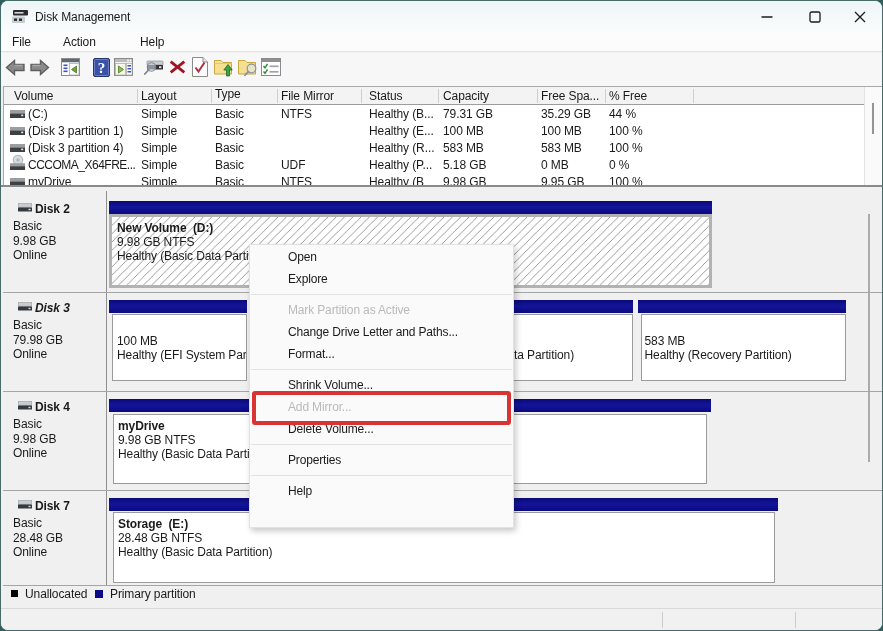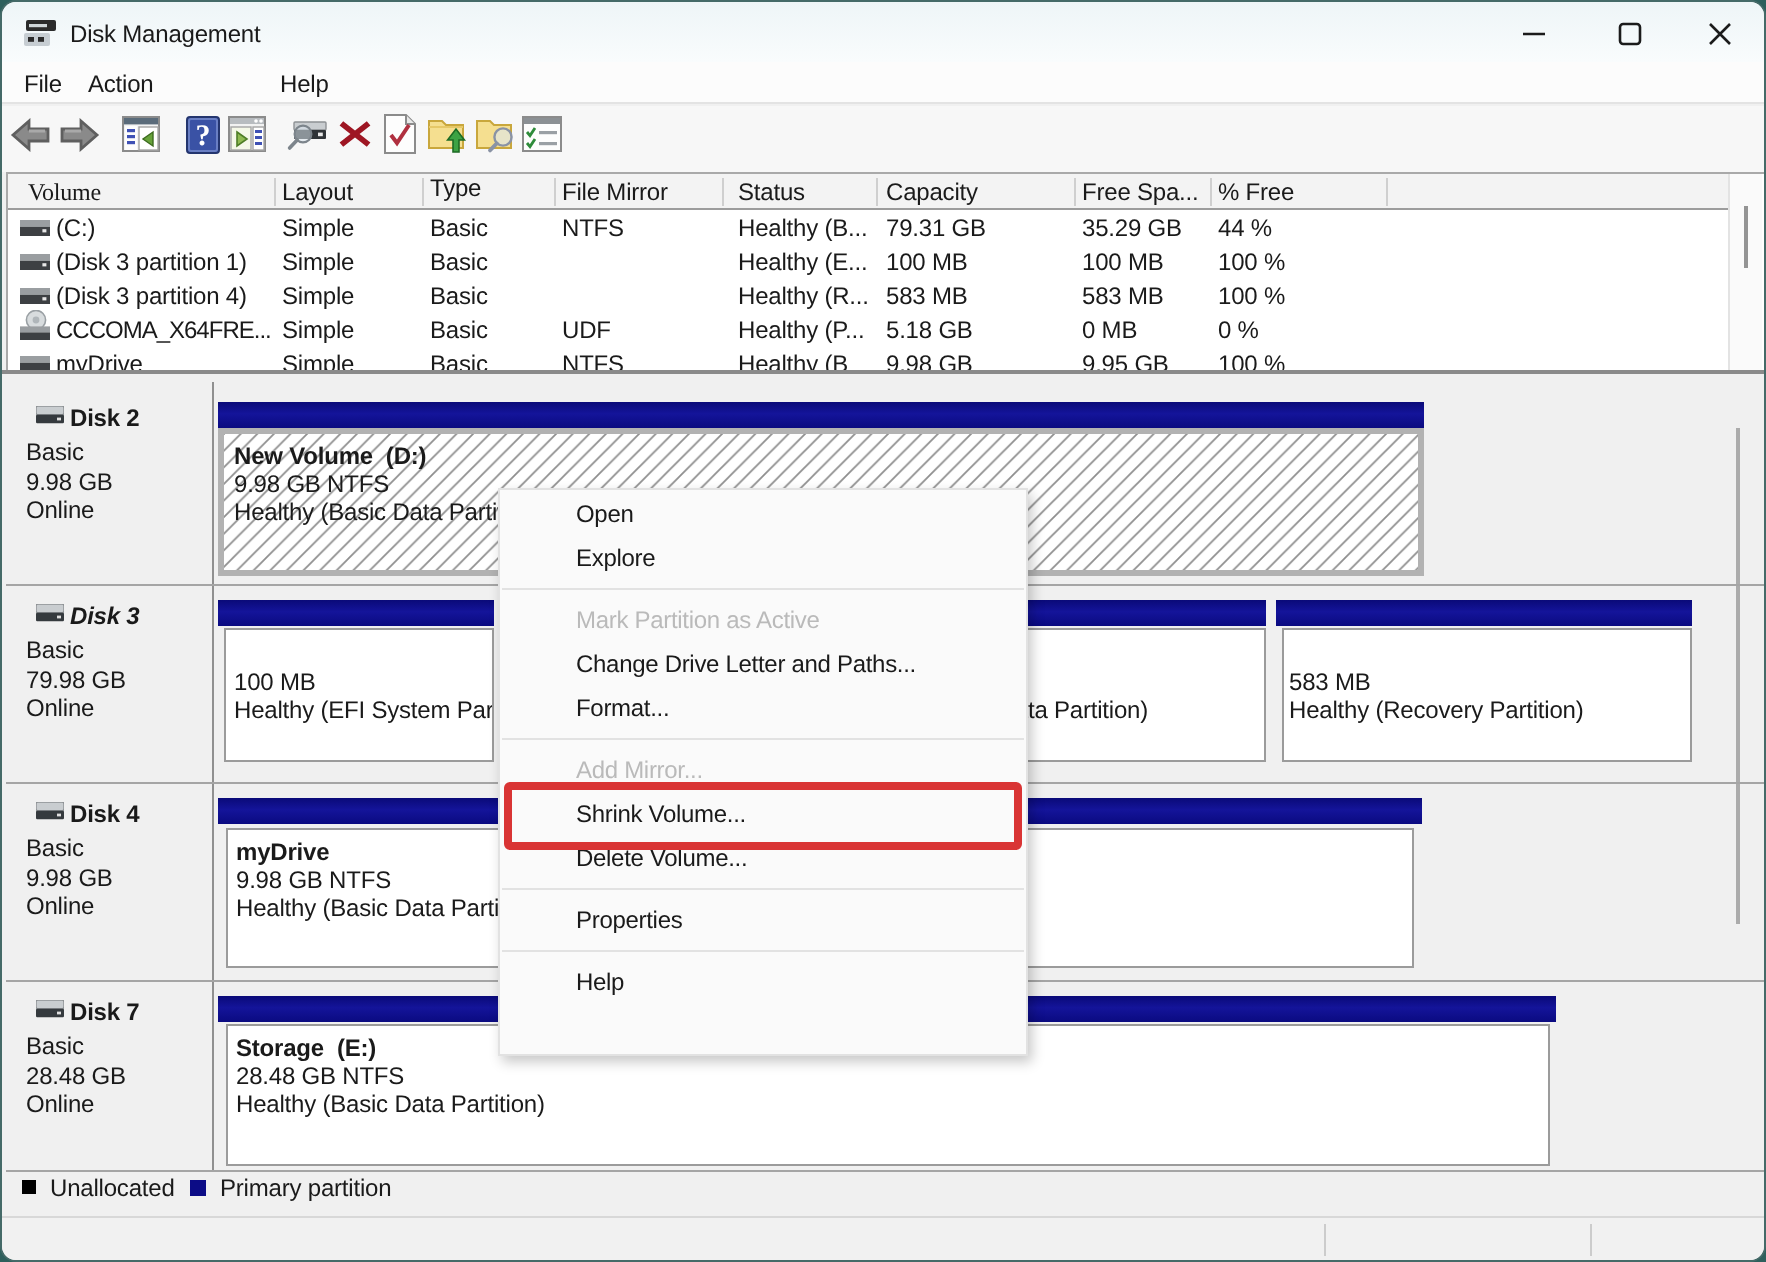--- a/index.html
+++ b/index.html
@@ -64,21 +64,21 @@
     <svg style="left:806px;top:8px" width="16" height="16" viewBox="0 0 16 16">
         <rect x="3" y="3" width="10" height="10" rx="1.6" stroke="#1b1b1b" stroke-width="1.3" fill="none"></rect>
       </svg>
     <svg style="left:851px;top:8px" width="16" height="16" viewBox="0 0 16 16">
         <path d="M3 3 L13 13 M13 3 L3 13" stroke="#1b1b1b" stroke-width="1.3" fill="none"></path>
       </svg>
   </div>
 
   <div id="menubar">
     <div class="txt" style="left:11px;top:4px;">File</div>
-    <div class="txt" style="left:43px;top:4px;">Action</div>
+    <div class="txt" style="left:62px;top:4px;">Action</div>
     <div class="txt" style="left:96px;top:20px;text-decoration:underline;">View</div>
     <div class="txt" style="left:139px;top:4px;">Help</div>
   </div>
 
   <div id="toolbar">
     <div id="icons">
 
       <svg style="left:4px;top:6px" width="21" height="17" viewBox="0 0 21 17">
         <path d="M9.5 1.5 L1.5 8.5 L9.5 15.5 L9.5 11.5 L19 11.5 L19 5.5 L9.5 5.5 Z" fill="#8a8a8a" stroke="#5f5f5f" stroke-width="1.4"></path>
         <path d="M9.5 6.5 L17.5 6.5" stroke="#a9a9a9" stroke-width="1.5"></path>
@@ -157,21 +157,21 @@
         <rect x="8.5" y="13" width="9" height="1.6" fill="#9aa0a5"></rect>
       </svg>
     </div>
     <div class="tsep" style="left:52px"></div>
     <div class="tsep" style="left:84px"></div>
     <div class="tsep" style="left:138px"></div>
   </div>
 
   <div id="tablepane">
     <div id="header">
-      <div class="txt" style="left:10px;top:2px;font-family:Liberation Serif, serif;">Volume</div>
+      <div class="txt" style="left:10px;top:2px;">Volume</div>
       <div class="txt" style="left:137px;top:2px;">Layout</div>
       <div class="txt" style="left:211px;top:0;">Type</div>
       <div class="txt" style="left:277px;top:2px;">File Mirror</div>
       <div class="txt" style="left:365px;top:2px;">Status</div>
       <div class="txt" style="left:439px;top:2px;">Capacity</div>
       <div class="txt" style="left:537px;top:2px;">Free Spa...</div>
       <div class="txt" style="left:605px;top:2px;">% Free</div>
       <div class="hsep" style="left:133px"></div>
       <div class="hsep" style="left:207px"></div>
       <div class="hsep" style="left:273px"></div>
@@ -364,22 +364,22 @@
   </div>
 
   <div id="menu">
     <div class="mi">Open</div>
     <div class="mi">Explore</div>
     <div class="msep"></div>
     <div class="mi gray">Mark Partition as Active</div>
     <div class="mi">Change Drive Letter and Paths...</div>
     <div class="mi">Format...</div>
     <div class="msep"></div>
+    <div class="mi">Shrink Volume...</div>
     <div class="mi gray">Add Mirror...</div>
-    <div class="mi">Shrink Volume...</div>
     <div class="mi">Delete Volume...</div>
     <div class="msep"></div>
     <div class="mi">Properties</div>
     <div class="msep"></div>
     <div class="mi">Help</div>
   </div>
   <div id="redbox"></div>
 </div>
 
 </body></html>

